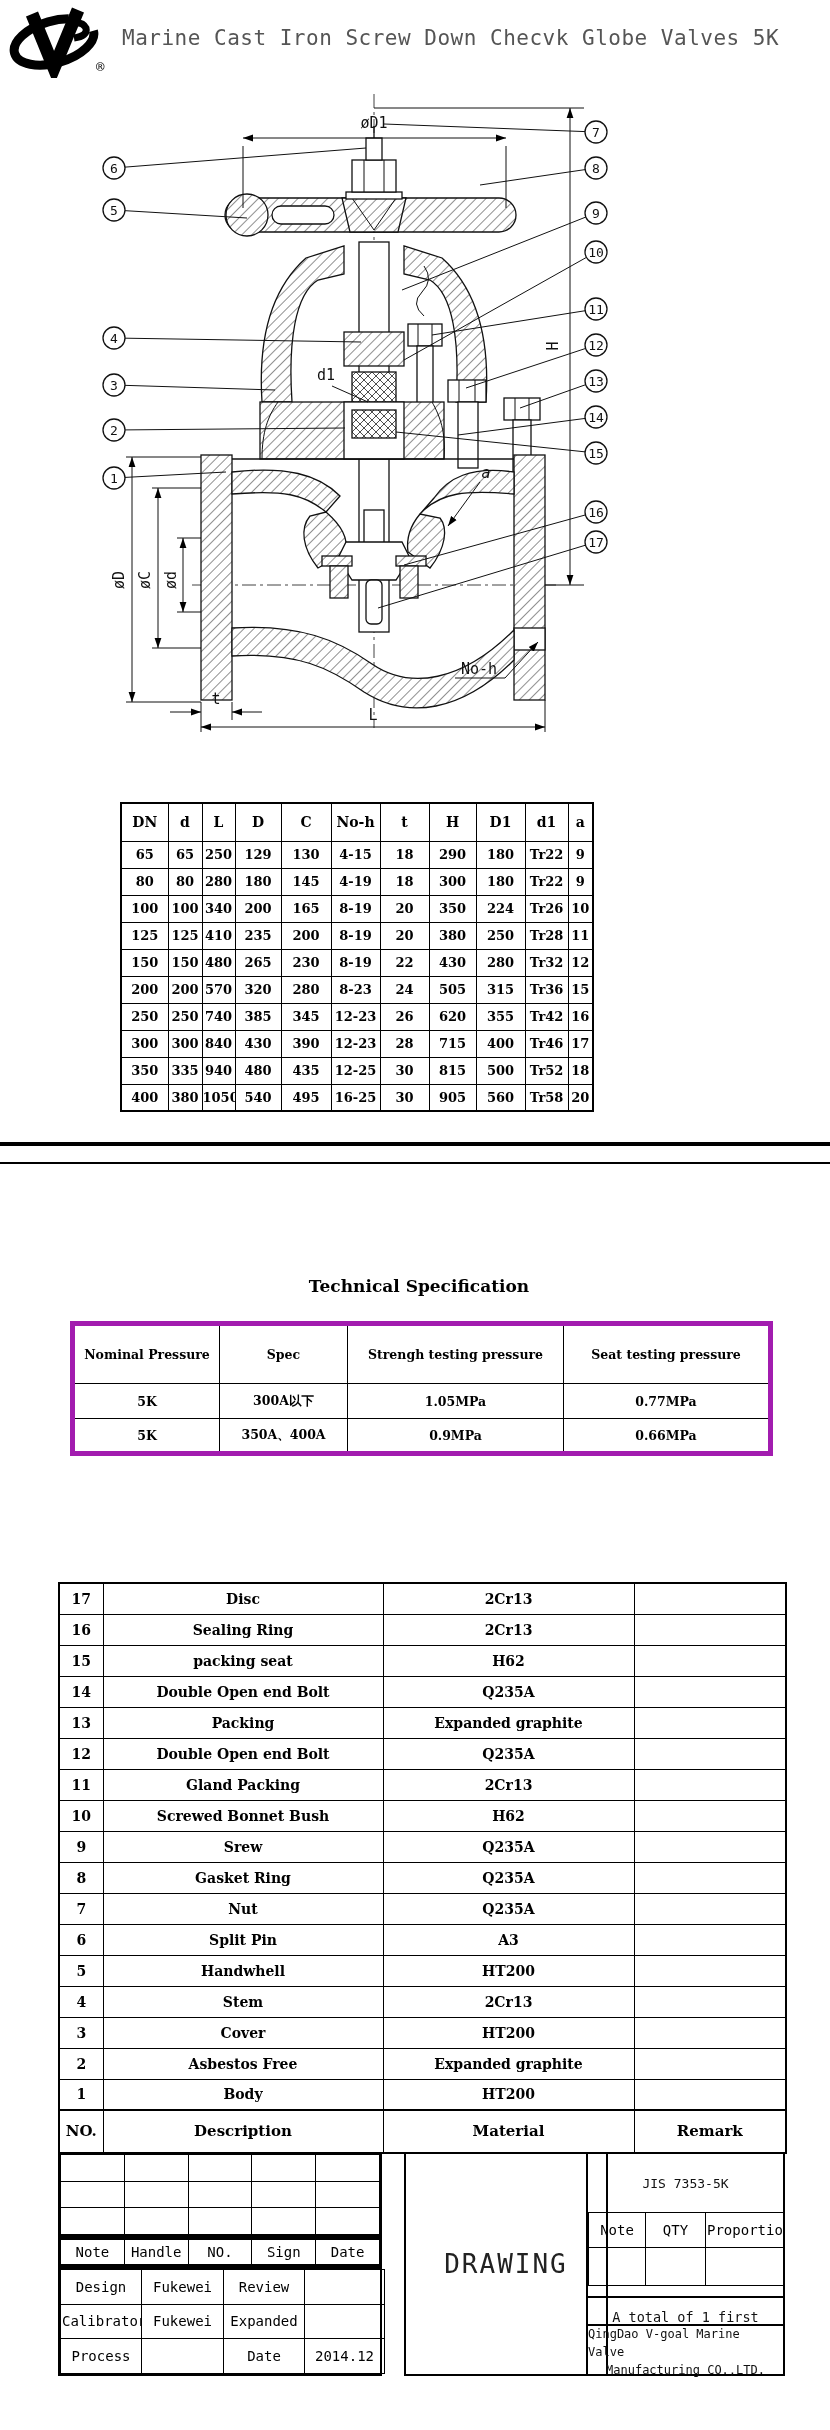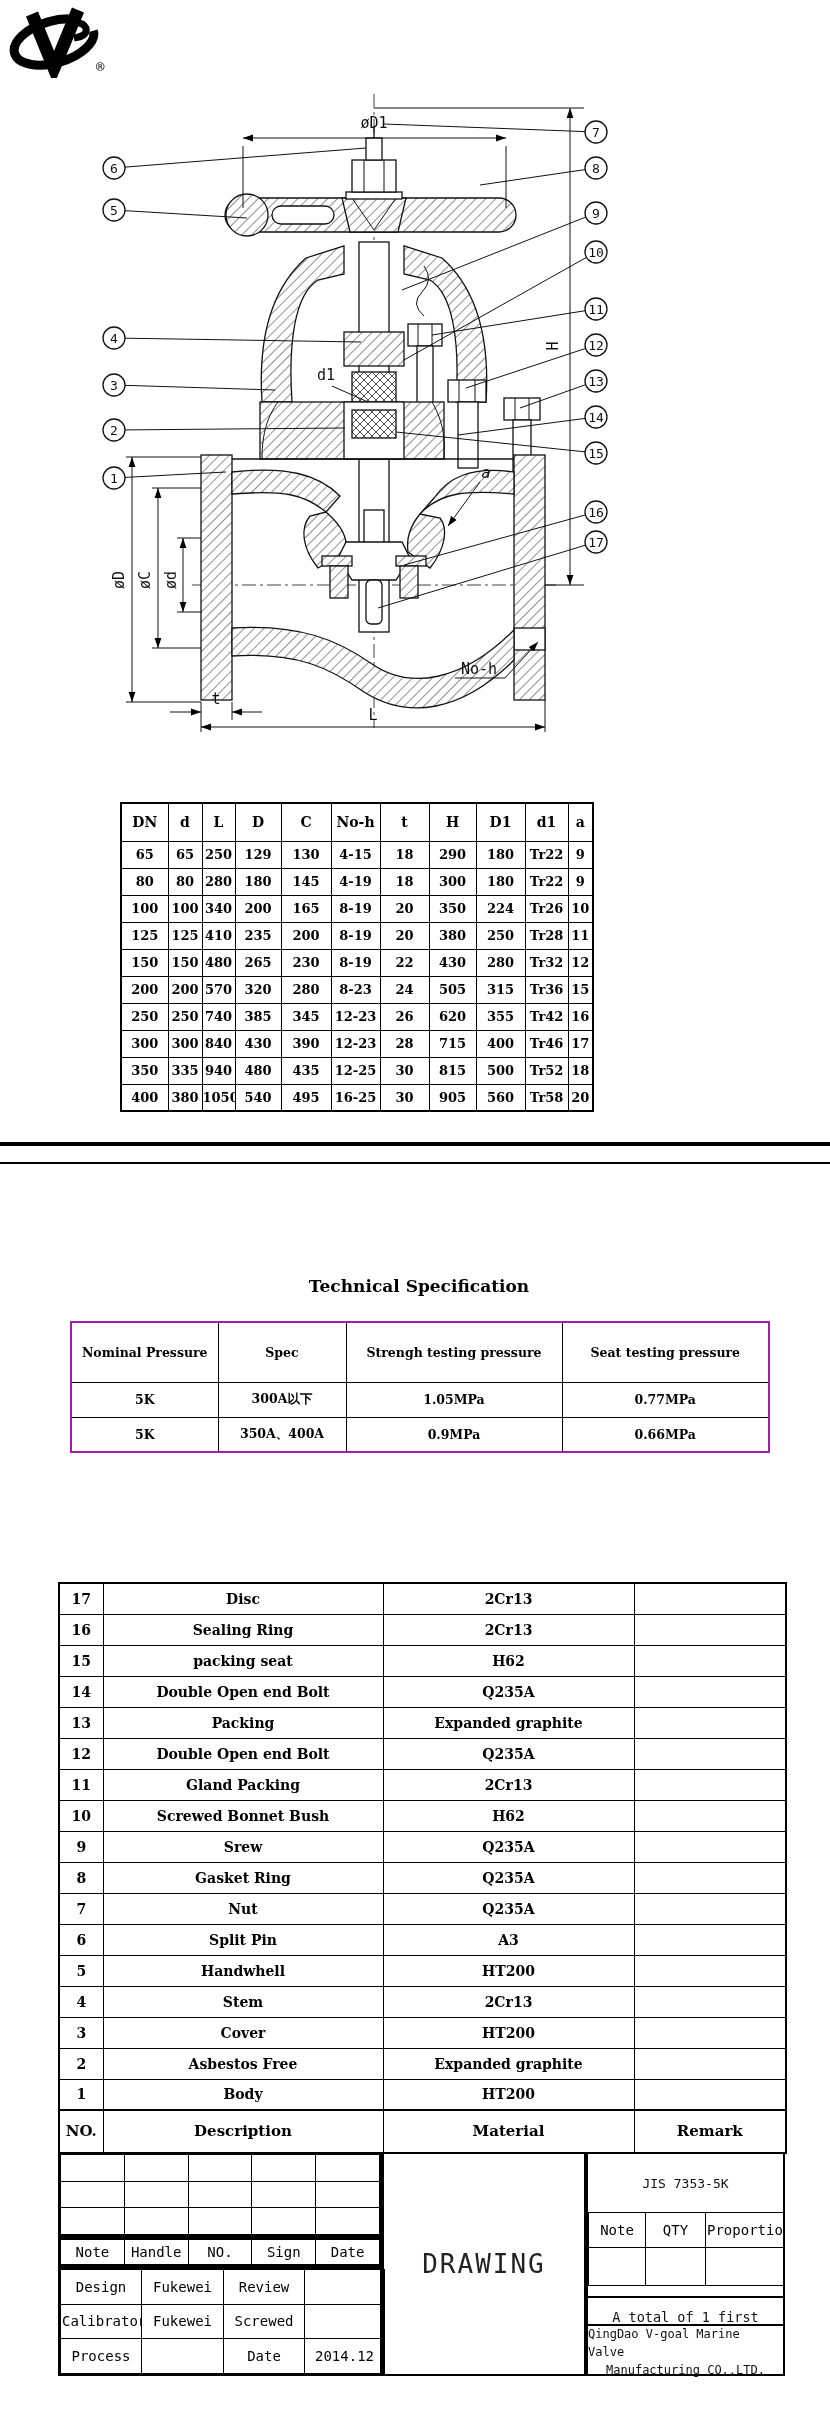--- a/index.html
+++ b/index.html
@@ -13,21 +13,21 @@
          white-space:nowrap;}
 
   
   table{border-collapse:collapse;table-layout:fixed;}
   .slab{font-family:"DejaVu Serif","Liberation Serif",serif;font-weight:700;}
   .dimtab{border:2px solid #000;}
   .dimtab th,.dimtab td{border:1.4px solid #000;text-align:center;font-size:13px;
         padding:0;height:27px;line-height:1;overflow:hidden;}
   .dimtab th{height:38px;font-size:14px;}
 
-  .spectab{border:2px solid #a21caf;padding-left:45px;}
+  .spectab{border:5px solid #a21caf;padding-left:45px;}
   .spectab th,.spectab td{border:1.6px solid #000;text-align:center;font-size:12.5px;
         padding:0 2px;overflow:hidden;}
   .spectab th{height:60px;}
   .spectab td{height:35px;}
 
   .partstab{border:2.5px solid #000;}
   .partstab td,.partstab th{border:1.5px solid #000;text-align:center;font-size:14px;
         padding:0;height:31px;line-height:1;overflow:hidden;}
   .partstab .hdr td{height:43px;font-size:15px;border-top:2.5px solid #000;}
 
@@ -50,20 +50,21 @@
 <body>
 
 <div id="page">
 
   <svg class="abs" style="left:8px;top:4px" width="105" height="74" viewBox="0 0 105 74">
     <ellipse cx="46" cy="38" rx="41" ry="21" transform="rotate(-16 46 38)" fill="none" stroke="#000" stroke-width="9" stroke-dasharray="170 40"></ellipse>
     <path d="M24,10 L46,64 L70,6" fill="none" stroke="#000" stroke-width="13"></path>
     <path d="M60,20 q14,-4 18,4 q2,8 -12,10" fill="none" stroke="#000" stroke-width="7"></path>
     <text x="88" y="68" font-size="14">®</text>
   </svg>
+  <div class="abs" id="title">Marine Cast Iron Screw Down Checvk Globe Valves 5K</div>
 
   <svg class="abs" id="valve" style="left:0;top:80px" width="830" height="665" viewBox="0 0 830 665">
     <defs>
       <pattern id="hatch" width="7" height="7" patternUnits="userSpaceOnUse" patternTransform="rotate(45)">
         <rect width="7" height="7" fill="#fff"></rect>
           <line x1="0" y1="0" x2="0" y2="7" stroke="#222" stroke-width="1"></line>
       </pattern>
       <pattern id="xhatch" width="8" height="8" patternUnits="userSpaceOnUse">
         <rect width="8" height="8" fill="#fff"></rect>
         <path d="M0,0 L8,8 M8,0 L0,8" stroke="#222" stroke-width="0.8"></path>
@@ -608,33 +609,33 @@
       <tbody>
           <tr>
             <td>Design</td>
             <td>Fukewei</td>
             <td>Review</td>
             <td></td>
           </tr>
           <tr>
             <td>Calibrator</td>
             <td>Fukewei</td>
-            <td>Screwed</td>
+            <td>Expanded</td>
             <td></td>
           </tr>
           <tr>
             <td>Process</td>
             <td></td>
             <td>Date</td>
             <td>2014.12</td>
           </tr>
         </tbody>
     </table>
   </div>
-  <div class="tb" id="tb-mid" style="left:382px;top:2152px;width:204px;height:224px">
+  <div class="tb" id="tb-mid" style="left:404px;top:2152px;width:204px;height:224px">
     <span>DRAWING</span>
   </div>
   <div class="tb" style="left:586px;top:2152px;width:199px;height:224px">
     <div class="rrow" style="top:0;height:58px;border-top:none;font-size:13px">
       <span>JIS 7353-5K</span>
     </div>
     <div class="abs" style="left:0;right:0;top:58px;height:73px">
       <table style="width:100%;height:100%">
         <colgroup>
             <col style="width:57px">

